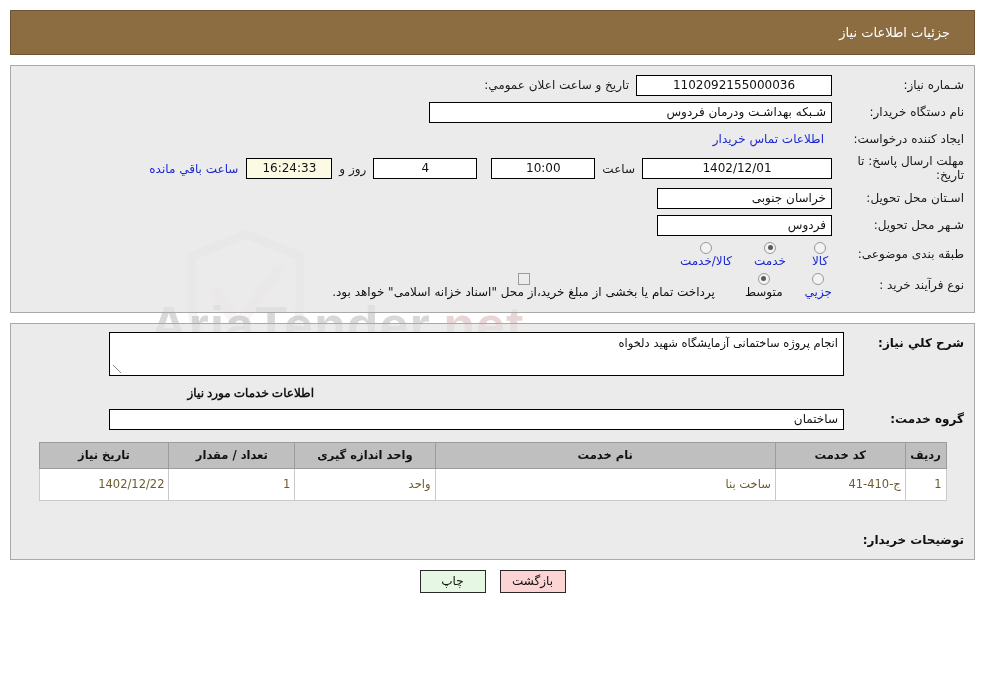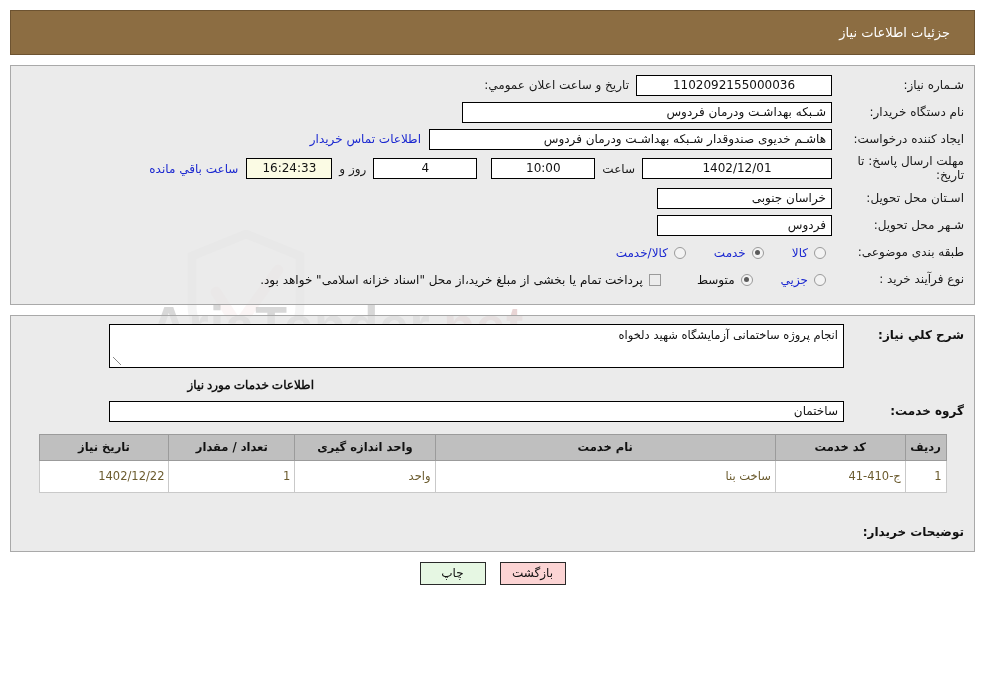--- a/index.html
+++ b/index.html
@@ -103,21 +103,21 @@
     padding: 0 5px;
     text-align: center;
     color: #111;
     overflow: hidden;
     white-space: nowrap;
   }
   .box.rt { text-align: right; }
   .box.cream { background: #fbfbe4; }
 
   .w-num   { width: 196px; }
-  .w-wide  { width: 370px; }
+  .w-wide  { width: 403px; }
   .w-wide2 { width: 403px; }
   .w-date  { width: 190px; }
   .w-time  { width: 104px; }
   .w-days  { width: 104px; }
   .w-count { width: 86px; }
   .w-prov  { width: 175px; }
   .w-city  { width: 175px; }
   .w-ann   { width: 184px; }
 
   .inline-lbl {
@@ -152,21 +152,21 @@
     left: 2.5px; top: 2.5px;
     width: 5px; height: 5px;
     border-radius: 50%;
     background: #5a5a5a;
   }
   .radio-lbl {
     font-size: 12px;
     color: #1b28d0;
     white-space: nowrap;
   }
-  .radio-group { display: flex; align-items: center; }
+  .radio-group { display: flex; align-items: center; flex-direction: column; }
   .radio-group + .radio-group { margin-right: 22px; }
 
   .chk {
     display: inline-block;
     width: 12px; height: 12px;
     border: 1px solid #9a9a9a;
     background: #ececec;
     vertical-align: middle;
     margin: 0 6px;
     flex: 0 0 12px;
@@ -342,21 +342,20 @@
     <div class="inline-lbl">تاریخ و ساعت اعلان عمومي:</div>
   </div>
 
   <div class="row">
     <div class="lbl">نام دستگاه خریدار:</div>
     <div class="box rt w-wide">شـبکه بهداشـت ودرمان فردوس</div>
   </div>
 
   <div class="row">
     <div class="lbl">ایجاد کننده درخواست:</div>
-    <div class="box rt w-wide2">هاشـم خدیوی صندوقدار شـبکه بهداشـت ودرمان فردوس</div>
     <div class="link">اطلاعات تماس خریدار</div>
   </div>
 
   <div class="row">
     <div class="lbl two-line">مهلت ارسال پاسخ: تا تاریخ:</div>
     <div class="box w-date">1402/12/01</div>
     <div class="inline-lbl">ساعت</div>
     <div class="box w-time">10:00</div>
     <div class="box w-days" style="margin-right:14px">4</div>
     <div class="inline-lbl">روز و</div>

